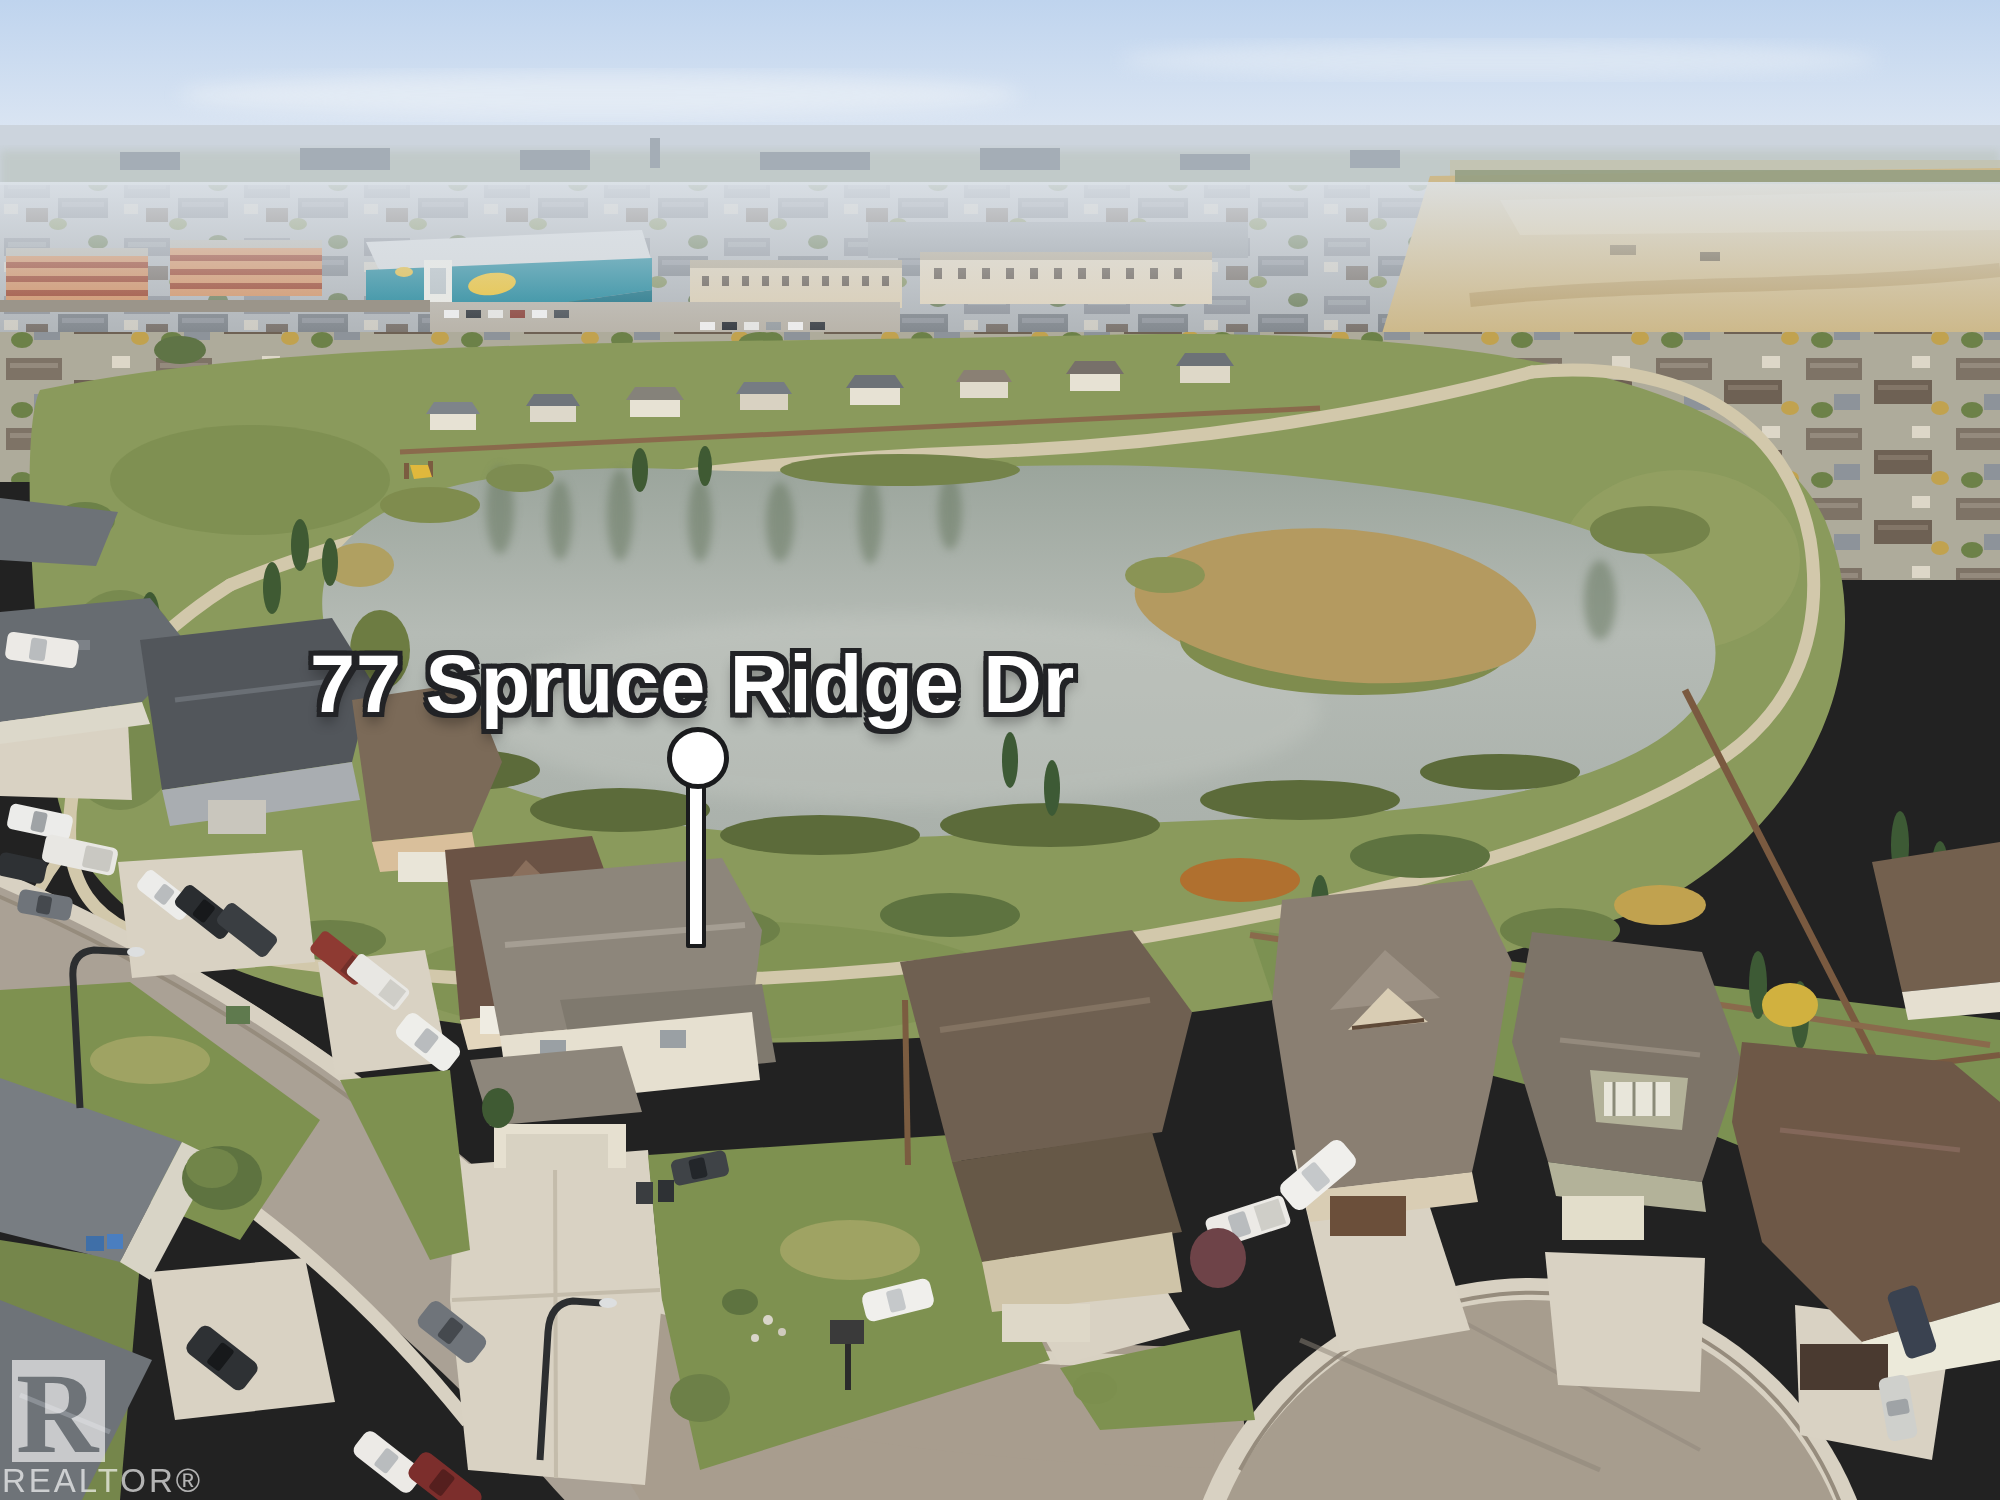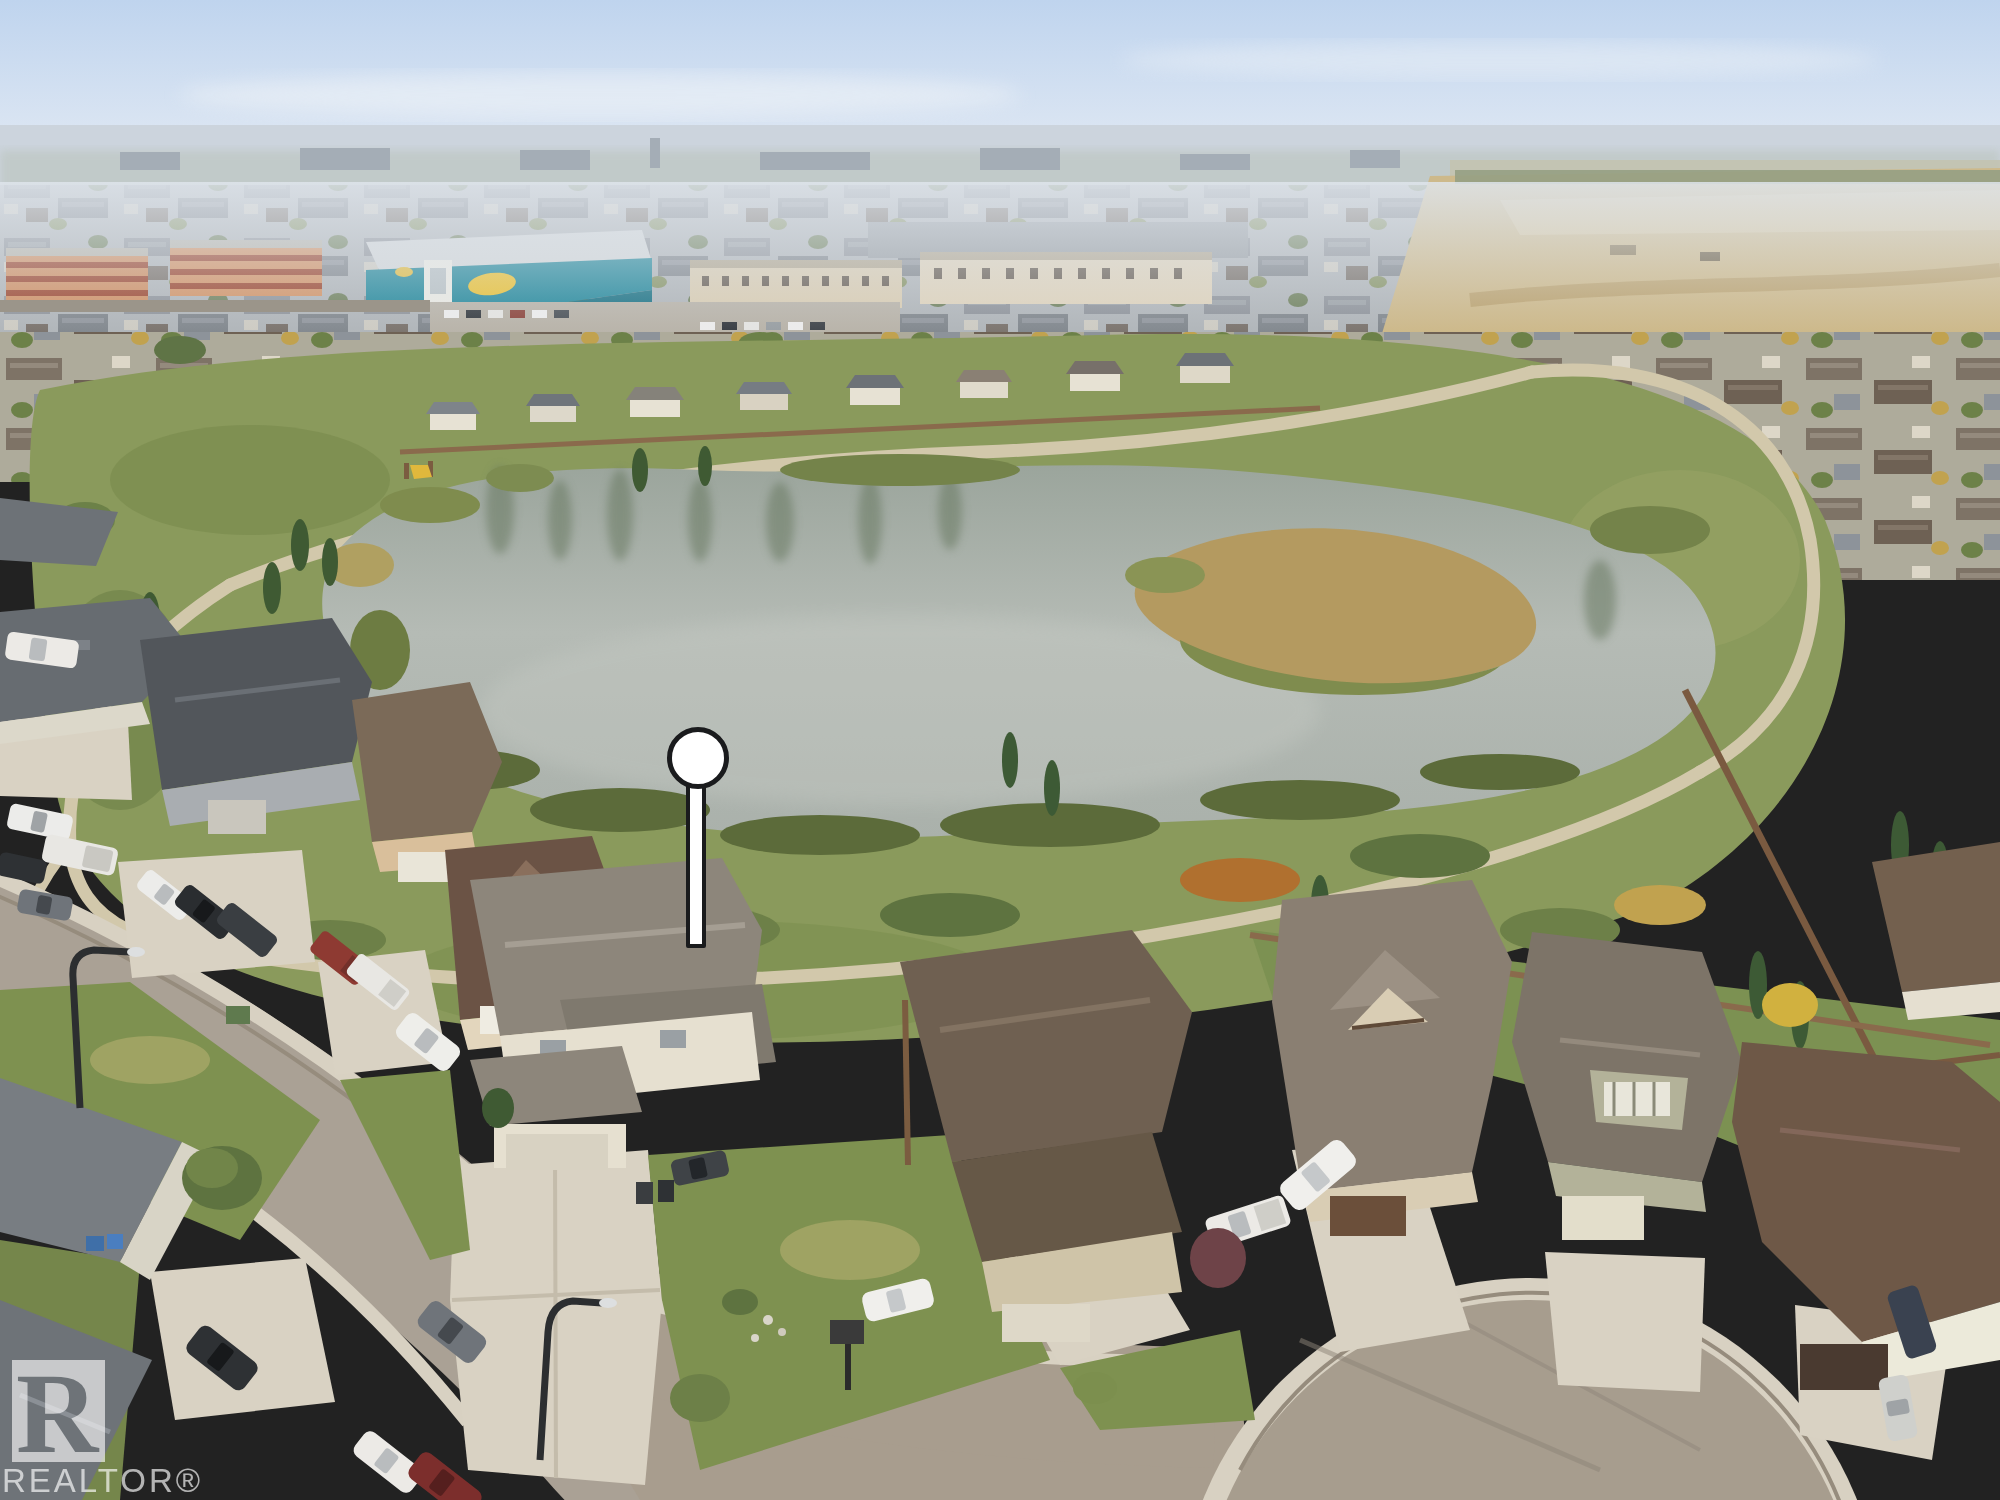--- a/index.html
+++ b/index.html
@@ -564,15 +564,16 @@
         <circle cx="755" cy="1338" r="4" fill="#d9d5c9"></circle>
     <rect x="226" y="1006" width="24" height="18" fill="#5f7a4e"></rect>
   </g>
 
   <g>
     <rect x="12" y="1360" width="93" height="102" fill="#ffffff" opacity="0.62" mask="url(#wmMask)"></rect>
     <text x="2" y="1492" font-family="Liberation Sans, sans-serif" font-size="33" letter-spacing="3" fill="#ffffff" opacity="0.66">REALTOR®</text>
   </g>
 </svg>
 
+  <div class="address">77 Spruce Ridge Dr</div>
   <div class="pin-stem"></div>
   <div class="pin-head"></div>
 </div>
 
 </body></html>

